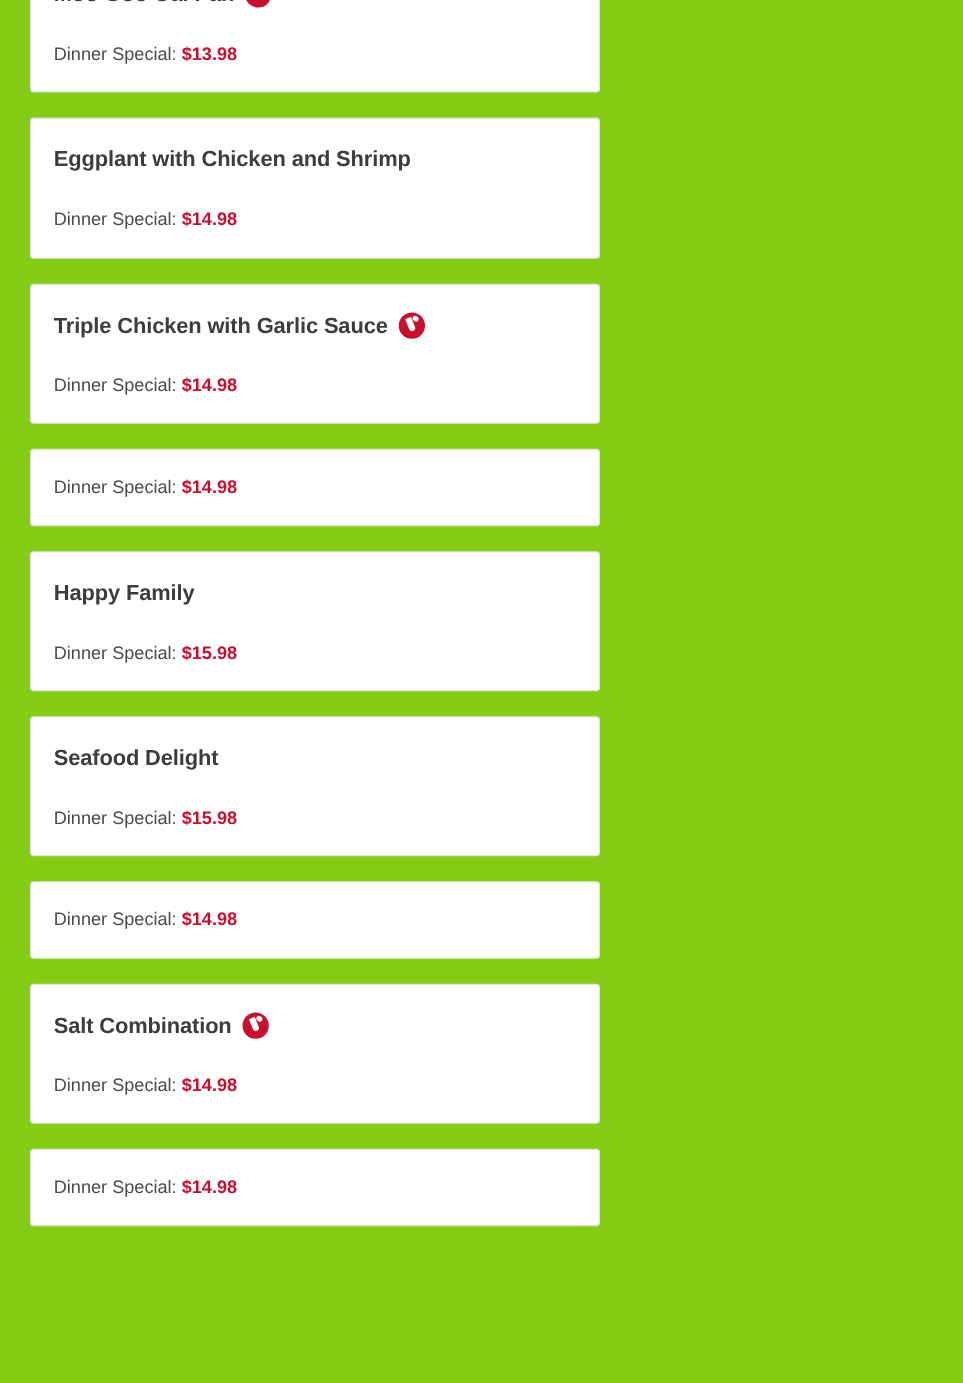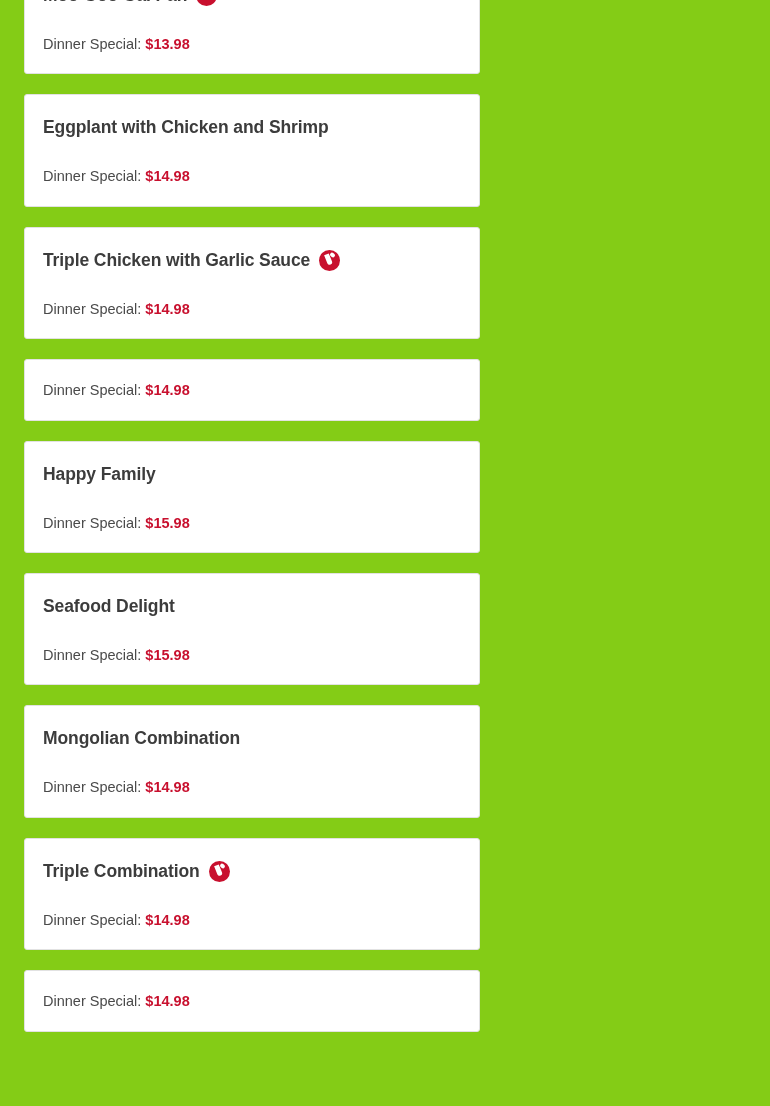--- a/index.html
+++ b/index.html
@@ -117,28 +117,25 @@
         </div>
         <div class="price-row"><span>Dinner Special:</span> <span class="price-value">$15.98</span></div>
       </div>
       <div class="menu-card">
         <div class="item-title">
           <span>Seafood Delight</span>
         </div>
         <div class="price-row"><span>Dinner Special:</span> <span class="price-value">$15.98</span></div>
       </div>
       <div class="menu-card">
-        <div class="item-title">
-          <span>Mongolian Combination</span>
-        </div>
         <div class="price-row"><span>Dinner Special:</span> <span class="price-value">$14.98</span></div>
       </div>
       <div class="menu-card">
         <div class="item-title">
-          <span>Triple Combination</span>
+          <span>Salt Combination</span>
           <span class="spicy-icon"></span>
         </div>
         <div class="price-row"><span>Dinner Special:</span> <span class="price-value">$14.98</span></div>
       </div>
       <div class="menu-card">
         <div class="price-row"><span>Dinner Special:</span> <span class="price-value">$14.98</span></div>
       </div>
     </div>
 </div>
 

